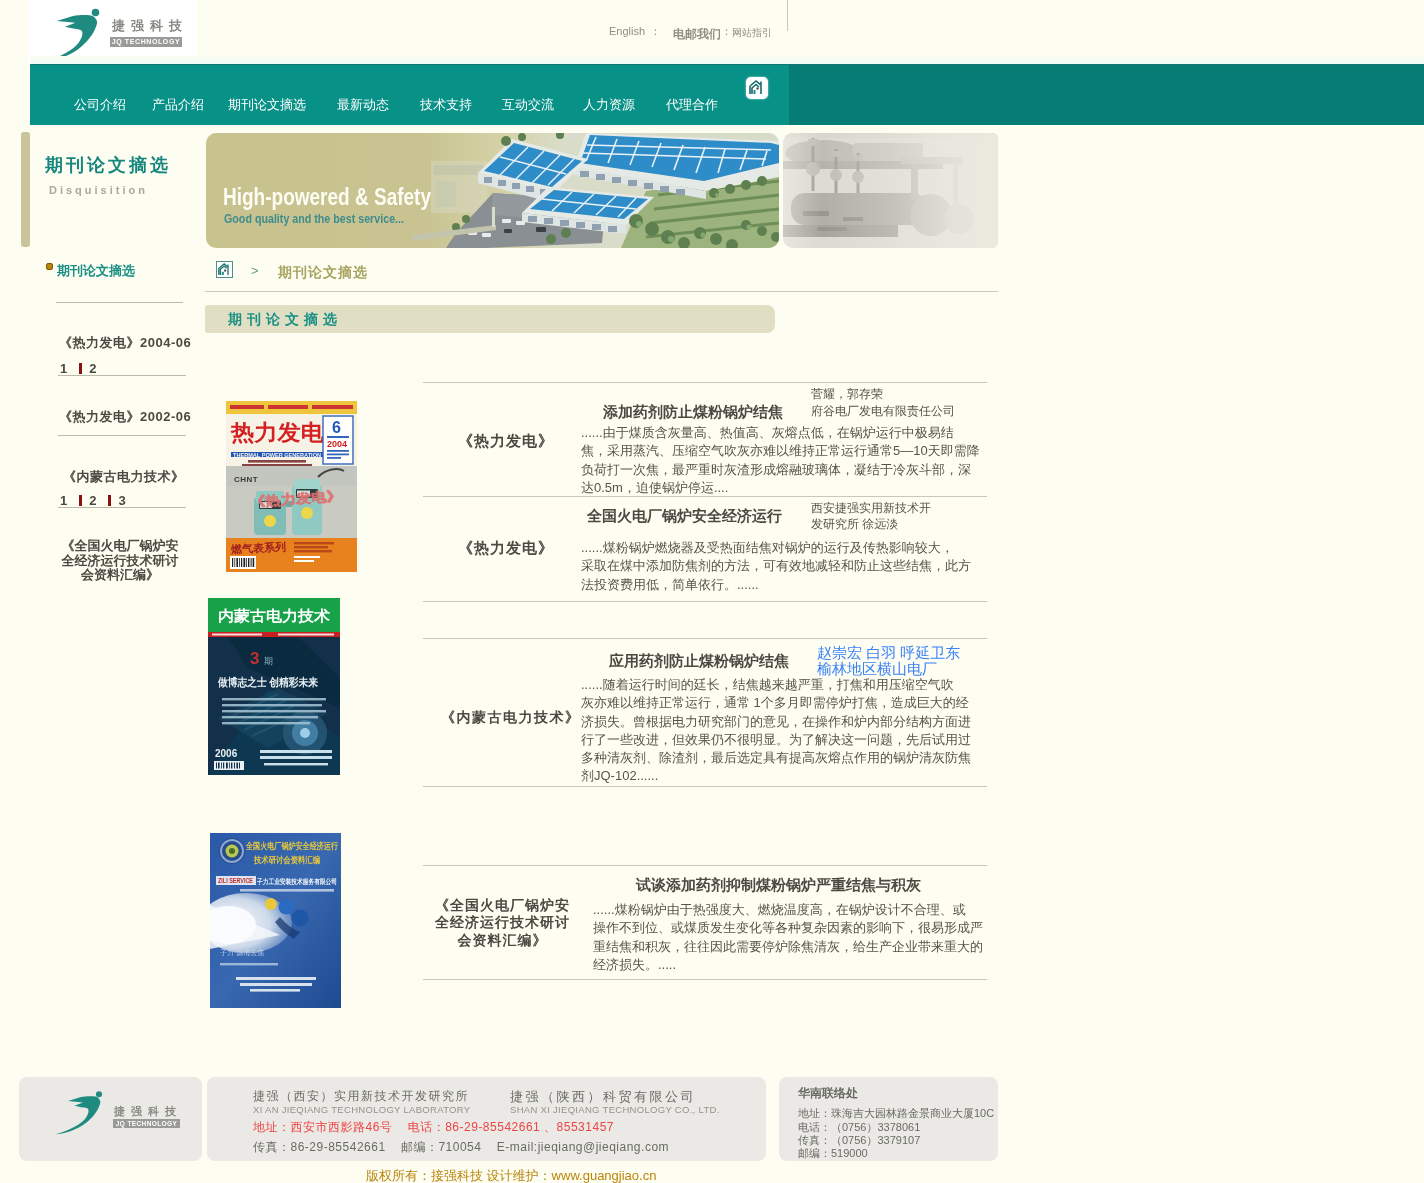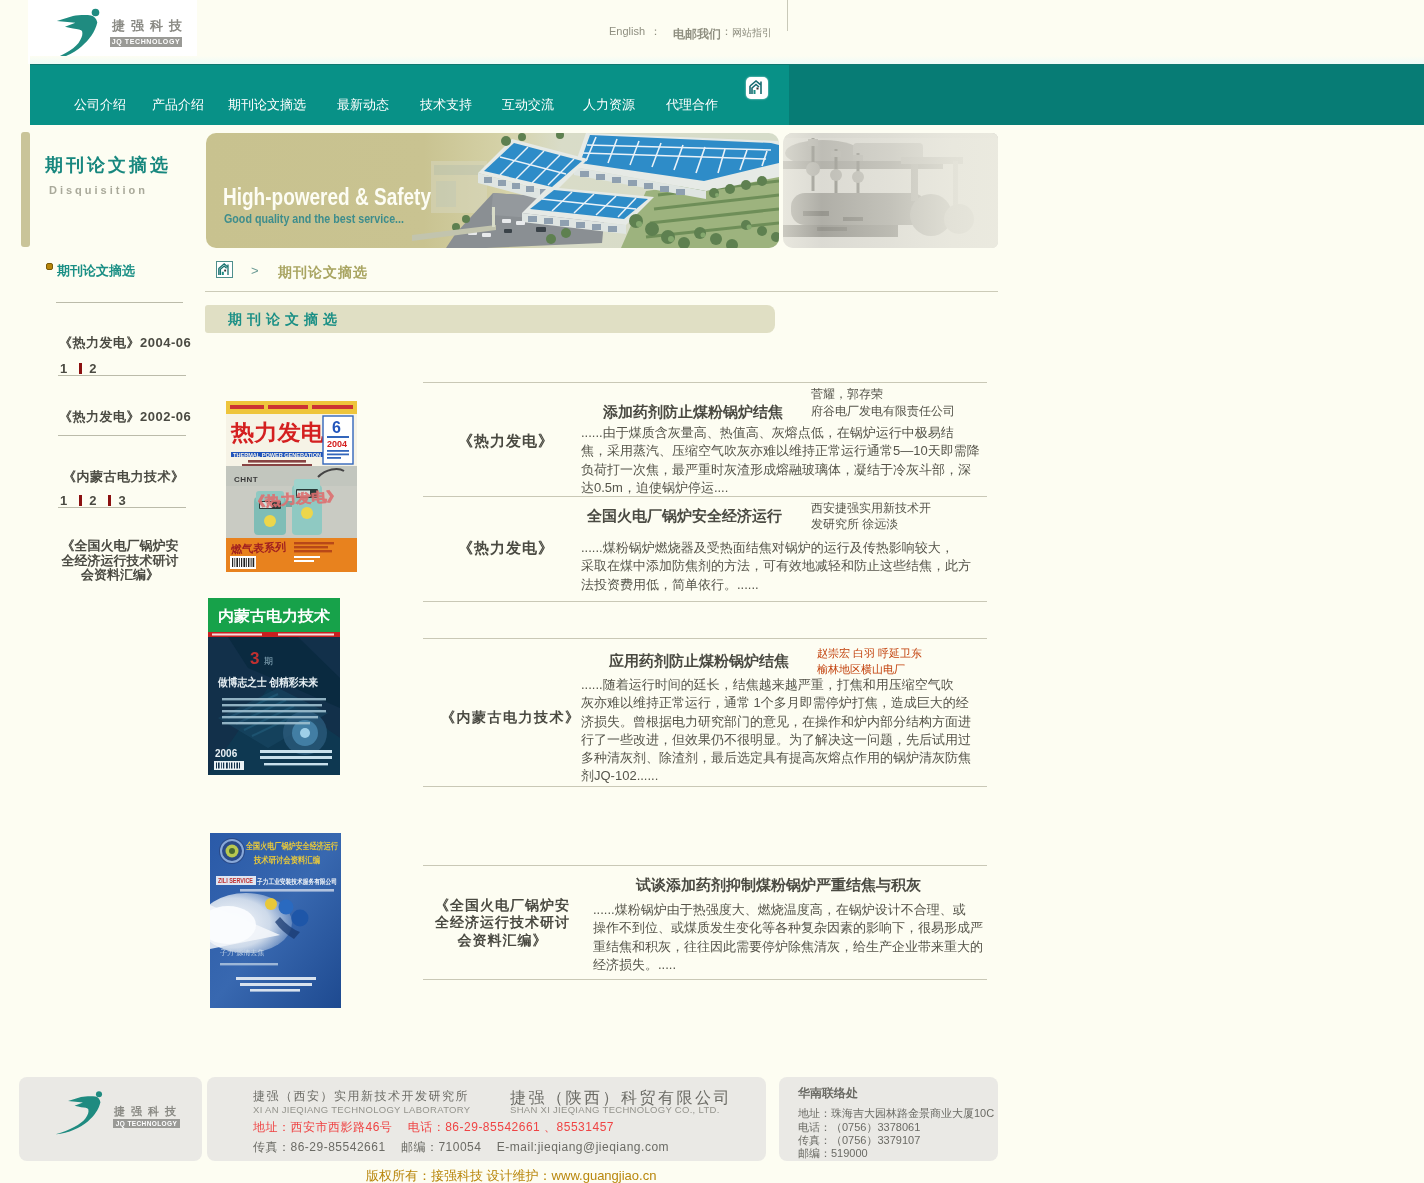--- a/index.html
+++ b/index.html
@@ -449,21 +449,21 @@
 <div class="abs" style="left:458px;top:432px;color:#4A4A42;font-size:15px;font-weight:bold;letter-spacing:1px;">《热力发电》</div>
 <div class="abs" style="left:581px;top:424px;color:#55544A;font-size:13px;line-height:18.3px;white-space:nowrap;">......由于煤质含灰量高、热值高、灰熔点低，在锅炉运行中极易结<br>焦，采用蒸汽、压缩空气吹灰亦难以维持正常运行通常5—10天即需降<br>负荷打一次焦，最严重时灰渣形成熔融玻璃体，凝结于冷灰斗部，深<br>达0.5m，迫使锅炉停运....</div>
 <div class="abs" style="left:587px;top:507px;color:#4A4A42;font-size:15px;font-weight:bold;">全国火电厂锅炉安全经济运行</div>
 <div class="abs" style="left:811px;top:500px;color:#55544A;font-size:12px;line-height:16px;">西安捷强实用新技术开<br>发研究所&nbsp;徐远淡</div>
 <div class="abs" style="left:458px;top:539px;color:#4A4A42;font-size:15px;font-weight:bold;letter-spacing:1px;">《热力发电》</div>
 <div class="abs" style="left:581px;top:539px;color:#55544A;font-size:13px;line-height:18.3px;white-space:nowrap;">......煤粉锅炉燃烧器及受热面结焦对锅炉的运行及传热影响较大，<br>采取在煤中添加防焦剂的方法，可有效地减轻和防止这些结焦，此方<br>法投资费用低，简单依行。......</div>
 
 <div class="abs" style="left:423px;top:638px;width:564px;height:1px;background:#C9C8B6;"></div>
 <div class="abs" style="left:423px;top:786px;width:564px;height:1px;background:#C9C8B6;"></div>
 <div class="abs" style="left:609px;top:652px;color:#4A4A42;font-size:15px;font-weight:bold;">应用药剂防止煤粉锅炉结焦</div>
-<div class="abs" style="left:817px;top:645px;color:#c2410c;font-size:11px;line-height:16px;">赵崇宏&nbsp;白羽&nbsp;呼延卫东<br>榆林地区横山电厂</div>
+<div class="abs" style="left:817px;top:645px;color:#3b82f6;font-size:15px;line-height:16px;">赵崇宏&nbsp;白羽&nbsp;呼延卫东<br>榆林地区横山电厂</div>
 <div class="abs" style="left:441px;top:709px;color:#4A4A42;font-size:14px;font-weight:bold;letter-spacing:1.5px;">《内蒙古电力技术》</div>
 <div class="abs" style="left:581px;top:676px;color:#55544A;font-size:13px;line-height:18.3px;white-space:nowrap;">......随着运行时间的廷长，结焦越来越严重，打焦和用压缩空气吹<br>灰亦难以维持正常运行，通常&nbsp;1个多月即需停炉打焦，造成巨大的经<br>济损失。曾根据电力研究部门的意见，在操作和炉内部分结构方面进<br>行了一些改进，但效果仍不很明显。为了解决这一问题，先后试用过<br>多种清灰剂、除渣剂，最后选定具有提高灰熔点作用的锅炉清灰防焦<br>剂JQ-102......</div>
 
 <div class="abs" style="left:423px;top:865px;width:564px;height:1px;background:#C9C8B6;"></div>
 <div class="abs" style="left:423px;top:979px;width:564px;height:1px;background:#C9C8B6;"></div>
 <div class="abs" style="left:636px;top:876px;color:#4A4A42;font-size:15px;font-weight:bold;">试谈添加药剂抑制煤粉锅炉严重结焦与积灰</div>
 <div class="abs" style="left:432px;top:897px;width:141px;color:#4A4A42;font-size:14px;font-weight:bold;line-height:17.4px;text-align:center;letter-spacing:1px;">《全国火电厂锅炉安全经济运行技术研讨会资料汇编》</div>
 <div class="abs" style="left:581px;top:901px;color:#55544A;font-size:13px;line-height:18.3px;white-space:nowrap;margin-left:12px;">......煤粉锅炉由于热强度大、燃烧温度高，在锅炉设计不合理、或<br>操作不到位、或煤质发生变化等各种复杂因素的影响下，很易形成严<br>重结焦和积灰，往往因此需要停炉除焦清灰，给生产企业带来重大的<br>经济损失。.....</div>
 
 <div class="abs" style="left:19px;top:1077px;width:183px;height:84px;background:#EAE9E5;border-radius:8px;"></div>
@@ -475,21 +475,21 @@
     <circle cx="57.5" cy="6.5" r="3.8" fill="#1F8B80"></circle>
     <path d="M35,10 L18.8,15.0 L37.4,16.8 L27,20.8 C33,22.5 38,22.8 41,23.5 C43.5,24.2 44.3,25 44.2,26 C44.8,28.5 44,32 40.5,37 C35,44 21,52 3.3,56.6 C20,55 34,48.5 43.5,40.5 C51.5,33.5 57,26 59.3,16.5 C58.5,12.5 56,10 53,9.5 C47,8.7 40,9.3 35,10 Z" fill="#1F8B80"></path>
     </g>
   </svg>
 </div>
 <div class="abs" style="left:114px;top:1104px;color:#8a8a84;font-size:11px;font-weight:bold;letter-spacing:6px;white-space:nowrap;">捷强科技</div>
 <div class="abs" style="left:113px;top:1119px;width:67px;height:9px;background:#9a9a96;color:#fff;font-size:6.5px;font-weight:bold;text-align:center;line-height:9px;letter-spacing:0.4px;white-space:nowrap;">JQ TECHNOLOGY</div>
 
 <div class="abs" style="left:253px;top:1088px;color:#6b6b65;font-size:12px;letter-spacing:1.5px;white-space:nowrap;">捷强（西安）实用新技术开发研究所</div>
 <div class="abs" style="left:253px;top:1104px;color:#93938c;font-size:9.5px;letter-spacing:0.3px;">XI AN JIEQIANG TECHNOLOGY LABORATORY</div>
-<div class="abs" style="left:510px;top:1088px;color:#6b6b65;font-size:16px;letter-spacing:2.5px;white-space:nowrap;">捷强（陕西）科贸有限公司</div>
+<div class="abs" style="left:510px;top:1088px;color:#6b6b65;font-size:13px;letter-spacing:2.5px;white-space:nowrap;">捷强（陕西）科贸有限公司</div>
 <div class="abs" style="left:510px;top:1104px;color:#93938c;font-size:9.5px;letter-spacing:0.3px;">SHAN XI JIEQIANG TECHNOLOGY CO., LTD.</div>
 <div class="abs" style="left:253px;top:1119px;color:#ef4444;font-size:12px;letter-spacing:0.5px;">地址：西安市西影路46号&nbsp;&nbsp;&nbsp;&nbsp;电话：86-29-85542661 、85531457</div>
 <div class="abs" style="left:253px;top:1139px;color:#6b6b65;font-size:12px;letter-spacing:0.5px;">传真：86-29-85542661&nbsp;&nbsp;&nbsp;&nbsp;邮编：710054&nbsp;&nbsp;&nbsp;&nbsp;E-mail:jieqiang@jieqiang.com</div>
 
 <div class="abs" style="left:798px;top:1085px;color:#6b6b65;font-size:12px;font-weight:bold;">华南联络处</div>
 <div class="abs" style="left:798px;top:1106px;color:#6b6b65;font-size:11px;">地址：珠海吉大园林路金景商业大厦10C</div>
 <div class="abs" style="left:798px;top:1120px;color:#6b6b65;font-size:11px;">电话：（0756）3378061</div>
 <div class="abs" style="left:798px;top:1133px;color:#6b6b65;font-size:11px;">传真：（0756）3379107</div>
 <div class="abs" style="left:798px;top:1146px;color:#6b6b65;font-size:11px;">邮编：519000</div>
 

